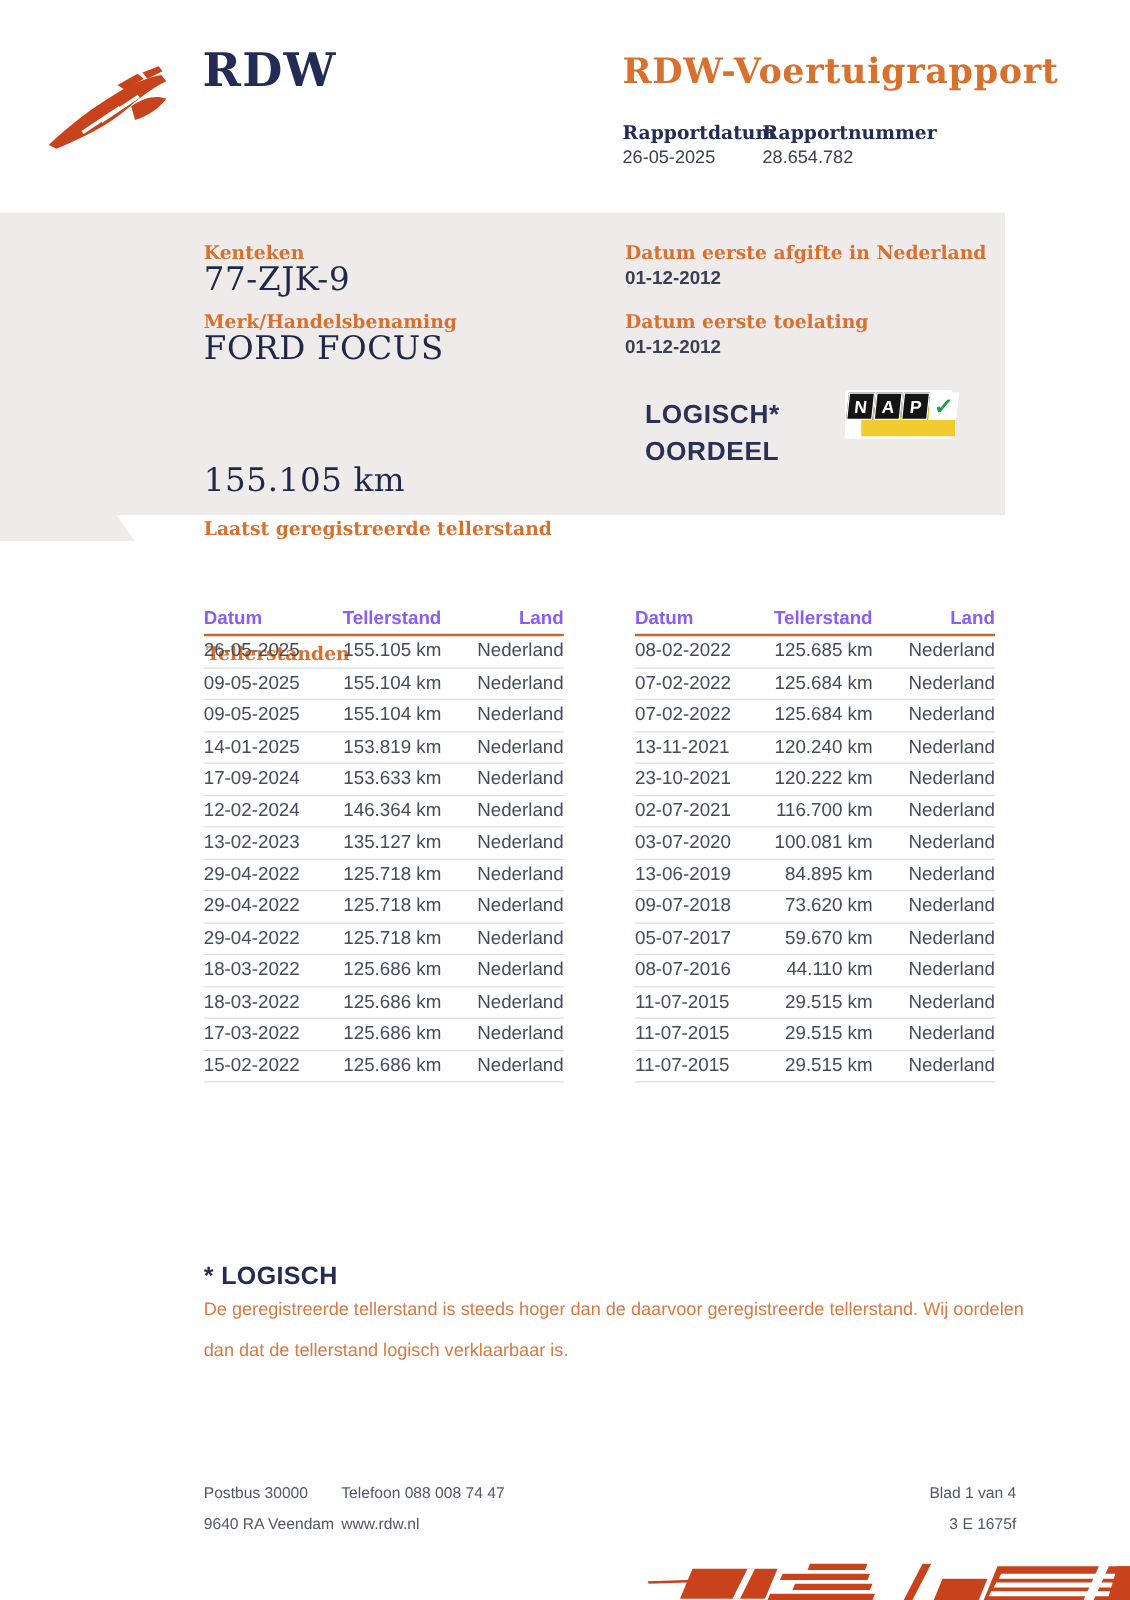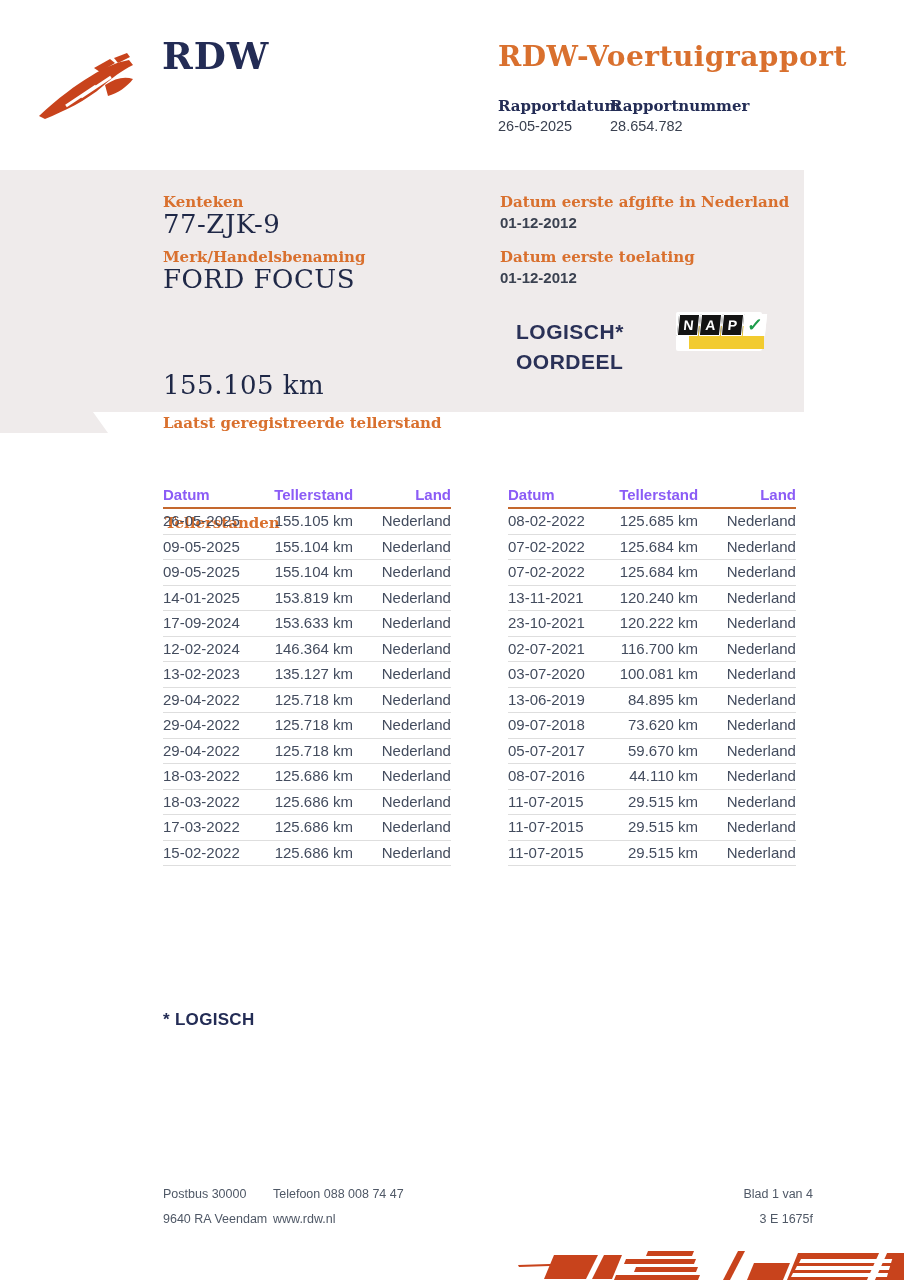--- a/index.html
+++ b/index.html
@@ -55,21 +55,21 @@
   .thead{display:flex;height:21px;border-bottom:2px solid var(--rule_orange);
     font-size:15px;font-weight:bold;color:#8b5cf6;}
   .trow{display:flex;height:24.5px;line-height:24.5px;font-size:15px;color:var(--table_text);
     border-bottom:1px solid var(--row_line);}
   .tcell{display:block;}
   .c0{width:35%;text-align:left;}
   .c1{width:31%;text-align:right;}
   .c2{width:34%;text-align:right;}
 
   
-  .note-head{font-size:17px;font-weight:bold;color:var(--navy);letter-spacing:.3px;}
+  .note-head{font-size:20px;font-weight:bold;color:var(--navy);letter-spacing:.3px;}
   .note-body{font-size:14.5px;color:var(--orange_text);line-height:33px;width:672px;}
 
   
   .foot{font-size:12.5px;color:var(--footer_text);margin-top:16px;}
   .foot-right{text-align:right;}
 </style>
 </head>
 <body>
 
 <div class="page">
@@ -279,20 +279,21 @@
         </div>
         <div class="trow">
           <span class="tcell c0">11-07-2015</span>
           <span class="tcell c1">29.515 km</span>
           <span class="tcell c2">Nederland</span>
         </div>
       </div>
   </div>
 
   <div class="abs note-head" style="left:163px;top:1010px;">* LOGISCH</div>
+  <div class="abs note-body" style="left:163px;top:1032px;">De geregistreerde tellerstand is steeds hoger dan de daarvoor geregistreerde tellerstand. Wij oordelen dan dat de tellerstand logisch verklaarbaar is.</div>
 
   <div class="abs foot" style="left:163px;top:1171px;">Postbus 30000</div>
   <div class="abs foot" style="left:273px;top:1171px;">Telefoon 088 008 74 47</div>
   <div class="abs foot foot-right" style="right:91px;top:1171px;">Blad 1 van 4</div>
   <div class="abs foot" style="left:163px;top:1196px;">9640 RA Veendam</div>
   <div class="abs foot" style="left:273px;top:1196px;">www.rdw.nl</div>
   <div class="abs foot foot-right" style="right:91px;top:1196px;">3 E 1675f</div>
 
   <svg class="abs" style="left:498px;top:1238px;" width="406" height="42" viewBox="0 0 406 42">
     <g fill="var(--brand_red)">

